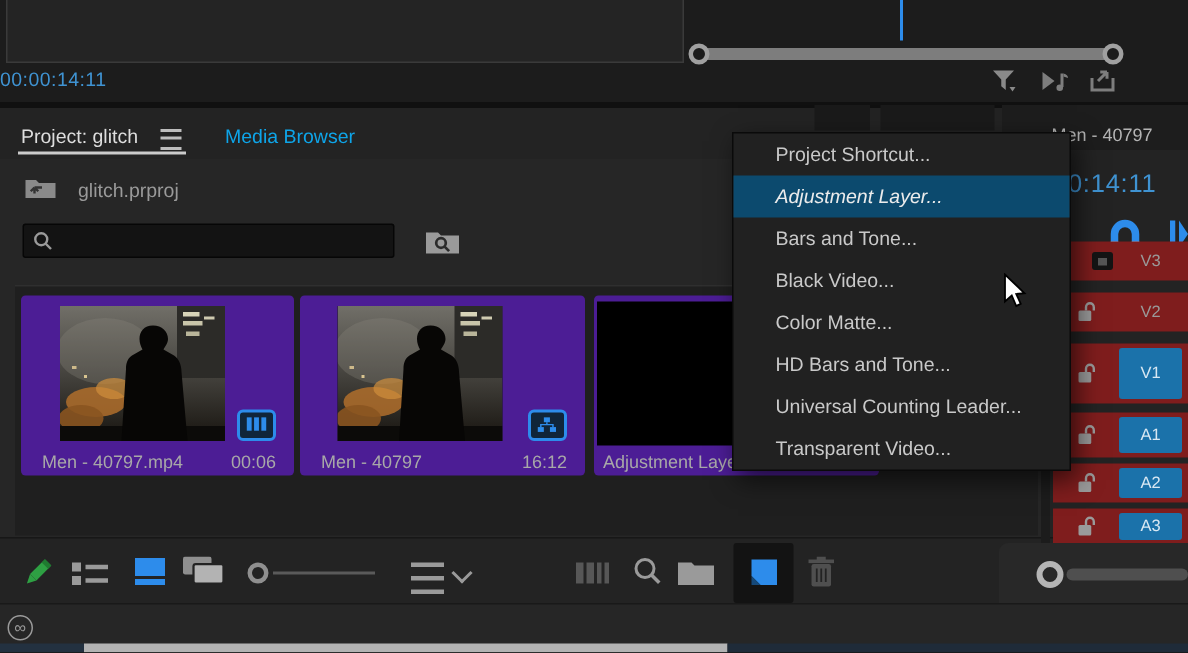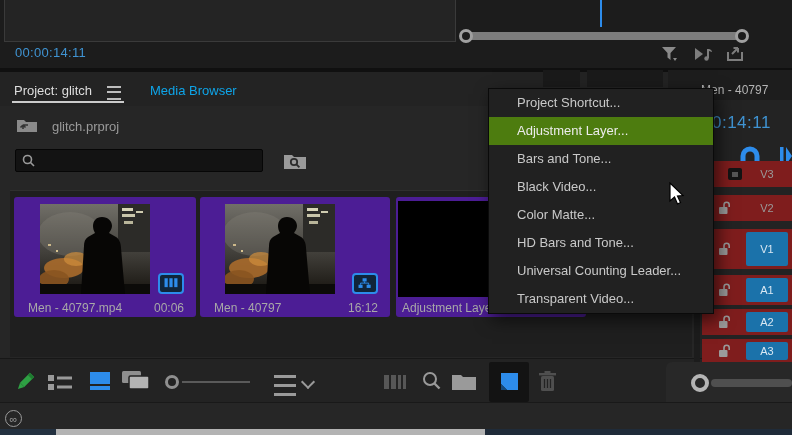--- a/index.html
+++ b/index.html
@@ -9,21 +9,21 @@
   .txt{white-space:nowrap;}
 
   
   .monitor{left:0;top:0;width:792px;height:68px;background:#1c1c1c;}
   .preview-box{left:4px;top:0;width:452px;height:42px;background:#242424;
                border:1px solid #3a3a3a;border-top:none;box-sizing:border-box;}
   .playhead{left:600px;top:0;width:2px;height:27px;background:#2d8ceb;}
   .zoombar{left:465px;top:32px;width:278px;height:8px;background:#7d7d7d;border-radius:4px;}
   .zoom-handle{width:14px;height:14px;border:3px solid #a0a0a0;border-radius:50%;
                background:#1c1c1c;box-sizing:border-box;}
-  .monitor-tc{left:15px;top:45px;font-size:13px;color:#3f93d2;letter-spacing:.3px;}
+  .monitor-tc{left:0;top:45px;font-size:13px;color:#3f93d2;letter-spacing:.3px;}
 
   
   .hdiv{left:0;top:68px;width:792px;height:4px;background:#101010;}
 
   
   .tabbar{left:0;top:72px;width:792px;height:34px;background:#232323;}
   .tab-active{left:14px;top:83px;font-size:13px;color:#dedede;}
   .tab-underline{left:12px;top:101px;width:112px;height:2px;background:#cccccc;}
   .panel-menu{left:107px;top:86px;width:14px;height:10px;
               border-top:2px solid #bdbdbd;border-bottom:2px solid #bdbdbd;}
@@ -87,21 +87,21 @@
   .v3lock::after{content:"";position:absolute;left:4px;top:4px;width:6px;height:5px;background:#555;}
   .tl-scroll-box{left:666px;top:362px;width:126px;height:40px;background:#282828;border-radius:6px 0 0 0;}
   .tl-scroll-handle{left:691px;top:374px;width:18px;height:18px;border:4px solid #b5b5b5;
                     border-radius:50%;background:#282828;box-sizing:border-box;}
   .tl-scroll-track{left:711px;top:379px;width:81px;height:8px;background:#4f4f4f;border-radius:4px;}
 
   
   .ctx-menu{left:488px;top:88px;width:226px;background:#212121;border:1px solid #0a0a0a;
             box-shadow:4px 6px 16px rgba(0,0,0,.6);z-index:10;box-sizing:border-box;}
   .ctx-item{height:28px;line-height:28px;padding-left:28px;font-size:13px;color:#c9c9c9;}
-  .ctx-item.hl{background:#4d7c0f;color:#ececec;}
+  .ctx-item.hl{background:#0c4a6e;color:#ececec;font-style:italic;}
 
   .cursor{left:668px;top:182px;z-index:30;}
 </style>
 </head>
 <body>
 
 <div id="app">
 
   <div class="abs monitor"></div>
   <div class="abs preview-box"></div>

